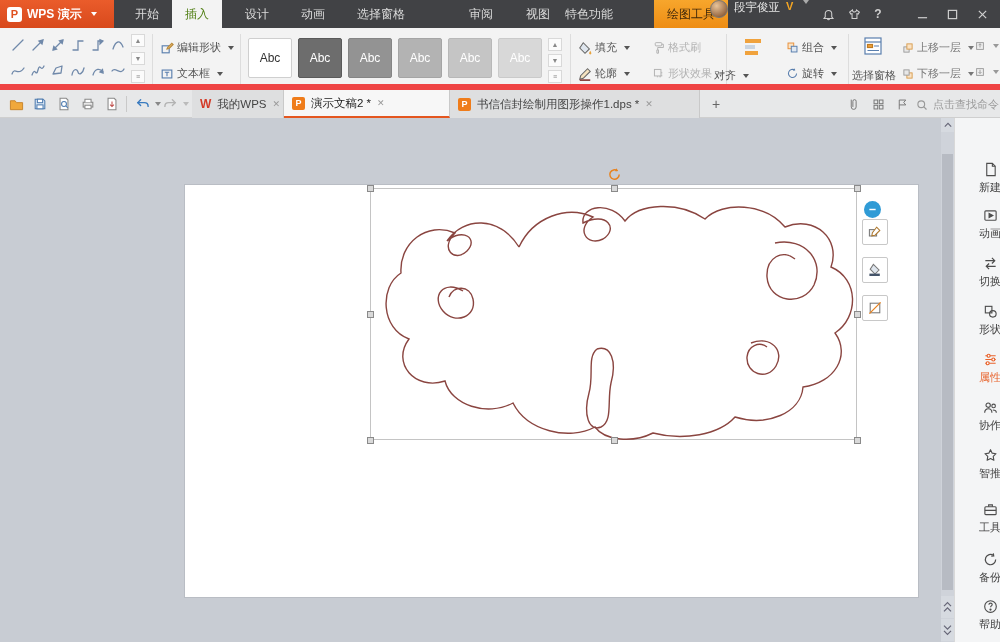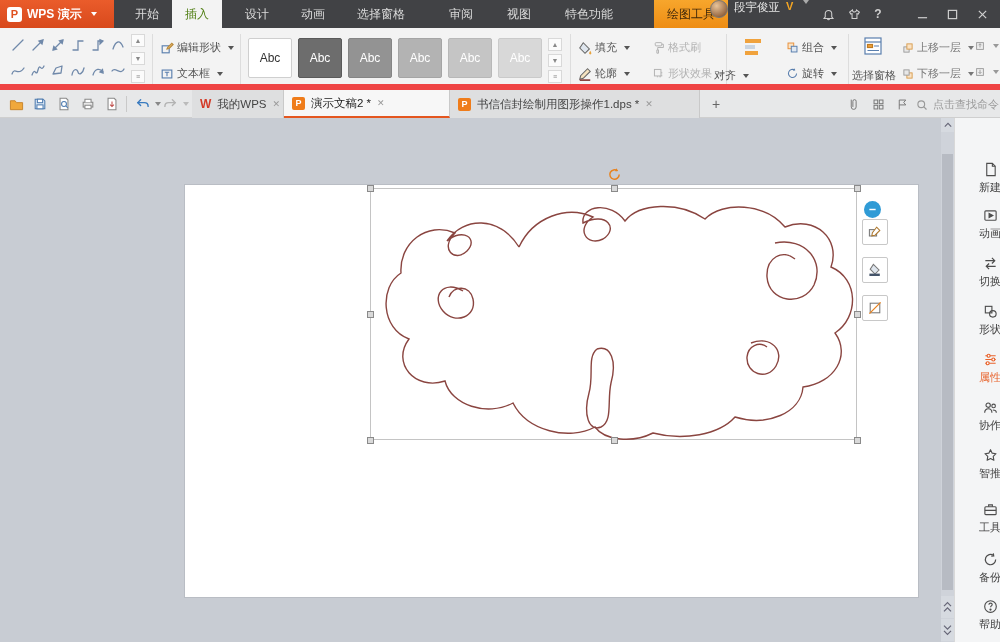--- a/index.html
+++ b/index.html
@@ -68,22 +68,22 @@
   <div id="appbtn">
     <span id="applogo">P</span>
     <span>WPS 演示</span>
     <span class="dd"></span>
   </div>
   <div class="mtab" style="left:122px">开始</div>
   <div class="mtab active" style="left:172px">插入</div>
   <div class="mtab" style="left:232px">设计</div>
   <div class="mtab" style="left:288px">动画</div>
   <div class="mtab" style="left:344px">选择窗格</div>
-  <div class="mtab" style="left:436px">审阅</div>
-  <div class="mtab" style="left:494px">视图</div>
+  <div class="mtab" style="left:456px">审阅</div>
+  <div class="mtab" style="left:513px">视图</div>
   <div class="mtab" style="left:552px">特色功能</div>
   <div class="mtab context" style="left:654px">绘图工具</div>
 
   <div id="userarea" style="left:710px">
     <span id="avatar"></span>
     <span style="font-size:11.5px">段宇俊亚</span>
     <span class="vbadge">V</span>
     <span class="dd" style="color:#aaa"></span>
   </div>
 

